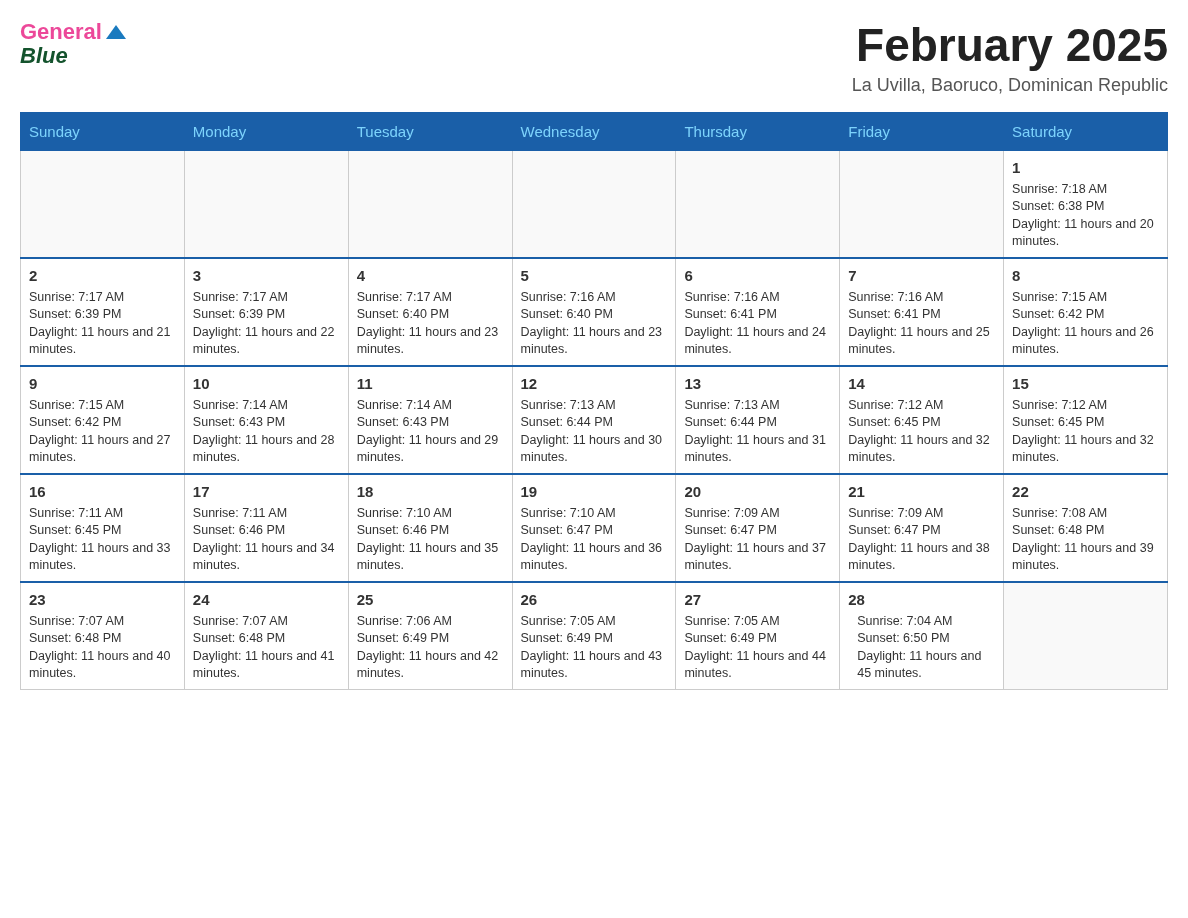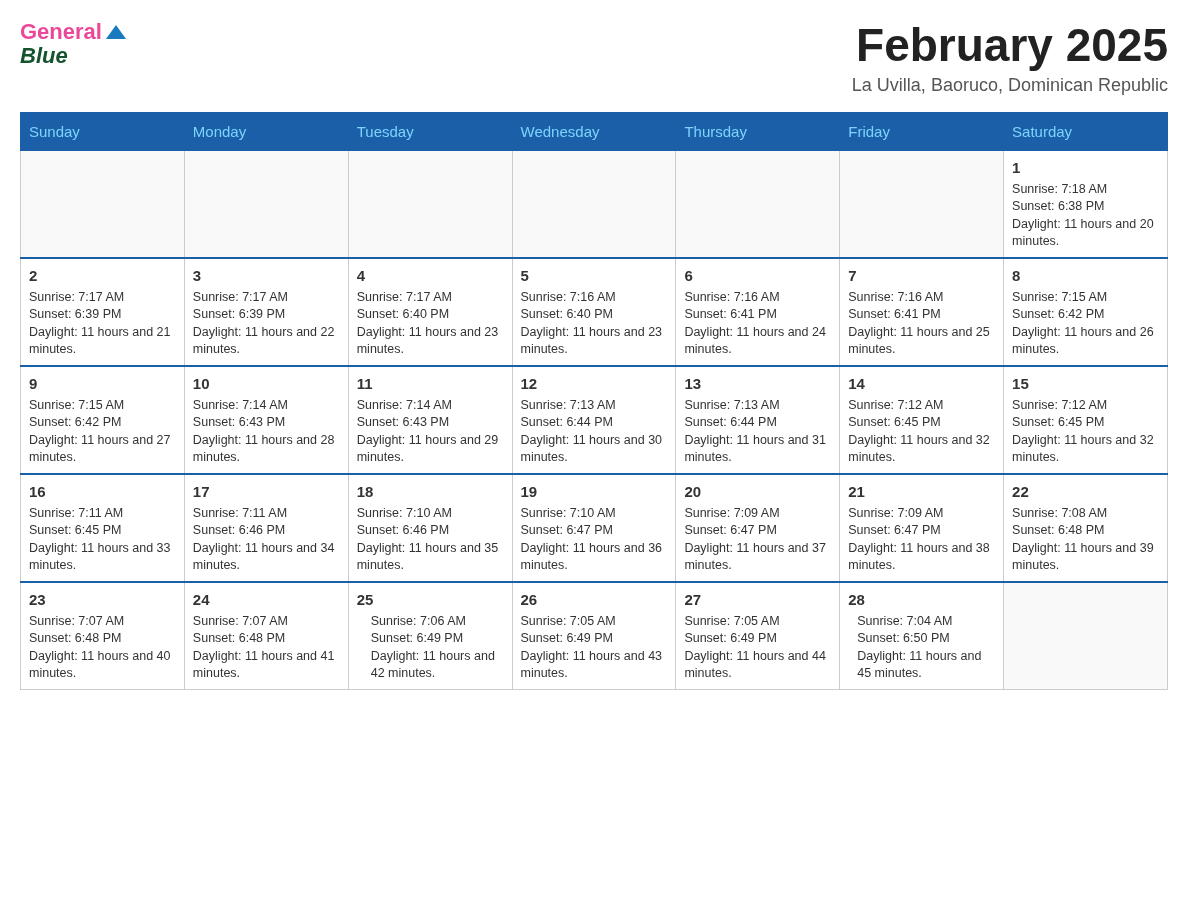--- a/index.html
+++ b/index.html
@@ -280,21 +280,21 @@
 Daylight: 11 hours and 40 minutes.</div>
         </td>
         <td>
           <span class="day-num">24</span>
           <div class="day-info" style="white-space: pre-line;">Sunrise: 7:07 AM
 Sunset: 6:48 PM
 Daylight: 11 hours and 41 minutes.</div>
         </td>
         <td>
           <span class="day-num">25</span>
-          <div class="day-info" style="white-space: pre-line; margin-left: 14px;">Sunrise: 7:06 AM
+          <div class="day-info" style="white-space: pre-line;">Sunrise: 7:06 AM
 Sunset: 6:49 PM
 Daylight: 11 hours and 42 minutes.</div>
         </td>
         <td>
           <span class="day-num">26</span>
           <div class="day-info" style="white-space: pre-line;">Sunrise: 7:05 AM
 Sunset: 6:49 PM
 Daylight: 11 hours and 43 minutes.</div>
         </td>
         <td>

